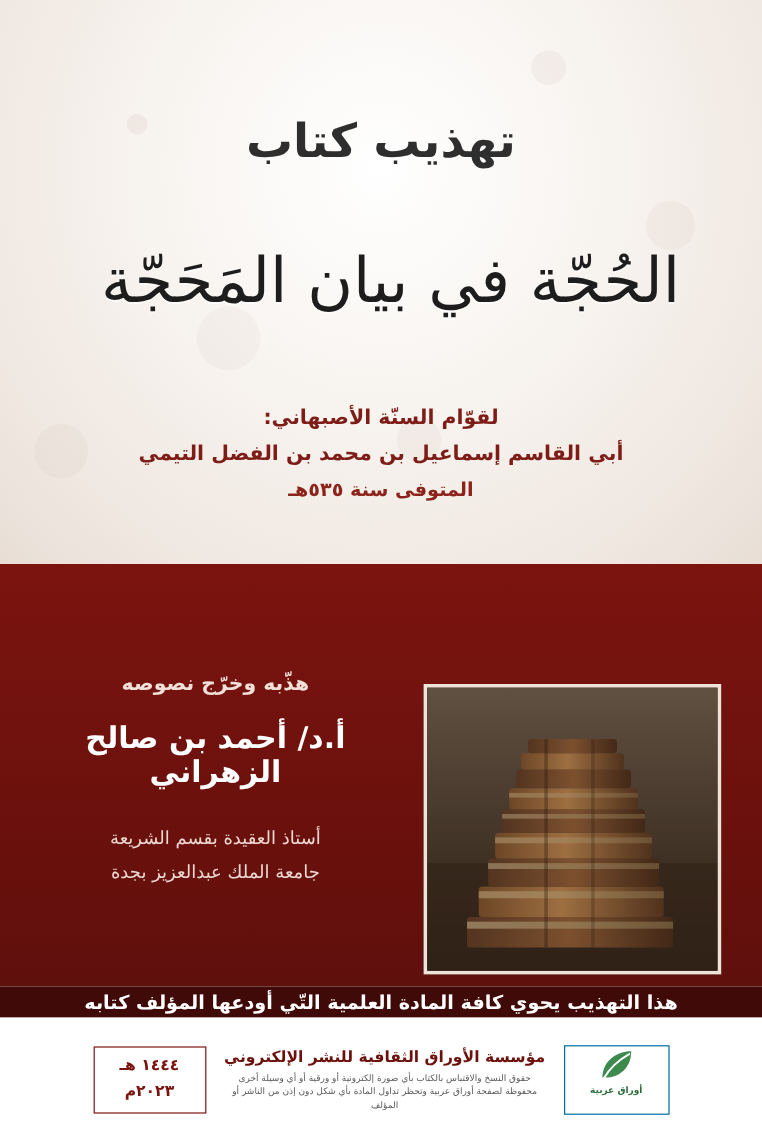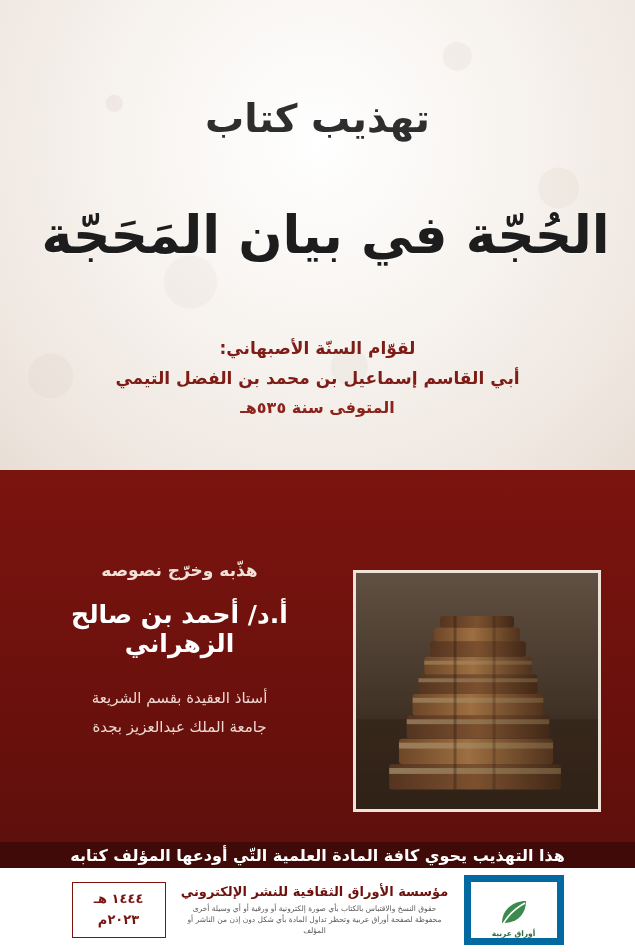--- a/index.html
+++ b/index.html
@@ -42,21 +42,21 @@
   .kicker{
     margin-top:96px;
     font-size:39px;
     font-weight:bold;
     color:#2e2e2e;
     letter-spacing:1px;
   }
   .main-title{
     margin-top:62px;
     font-size:52px;
-    font-weight:bold;
+    font-weight:normal;
     color:#1d1d1d;
     line-height:1.25;
     text-shadow:0 1px 0 rgba(255,255,255,.6);
     padding-left:16px;
   }
   .attrib{
     margin-top:66px;
     color:#7e1d17;
     line-height:1.75;
   }
@@ -121,21 +121,21 @@
     height:26px;
     background:#3f0a07;
     display:flex;align-items:center;justify-content:center;
     color:#ffffff;
     font-size:16px;font-weight:bold;
     letter-spacing:.3px;
   }
 
   
   .footer{
-    height:84px;
+    height:104px;
     background:#ffffff;
     display:flex;
     flex-direction:row-reverse;
     align-items:center;
     justify-content:center;
     gap:14px;
     padding:0 18px;
     box-sizing:border-box;
   }
   .year-box{
@@ -152,22 +152,22 @@
     max-width:270px;
   }
   .pub-name{
     font-size:13px;font-weight:bold;color:#6d110d;margin-bottom:4px;
   }
   .pub-rights{
     font-size:7.5px;color:#5a5a5a;line-height:1.5;
   }
   .logo-box{
     width:86px;height:56px;
-    border:7px solid #0369a1;
-    display:flex;flex-direction:column;align-items:center;justify-content:flex-end;
+    border:1px solid #0369a1;
+    display:flex;flex-direction:column;align-items:center;justify-content:flex-start;
     background:#fff;
   }
   .logo-mark{width:40px;height:30px;}
   .logo-text{font-size:7.5px;color:#2b6b3a;font-weight:bold;margin-top:2px;}
 </style>
 </head>
 <body>
 
 <div class="cover">
 

